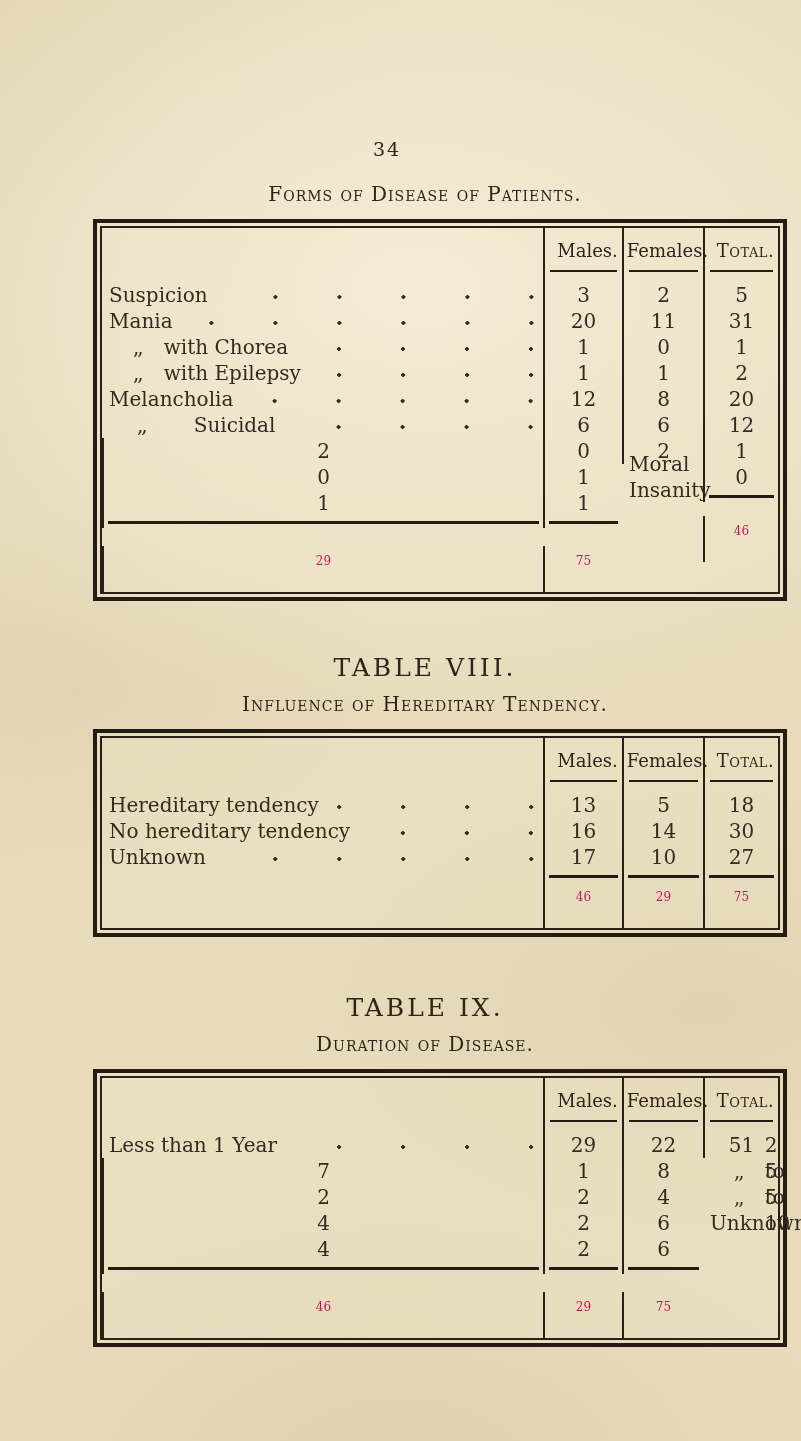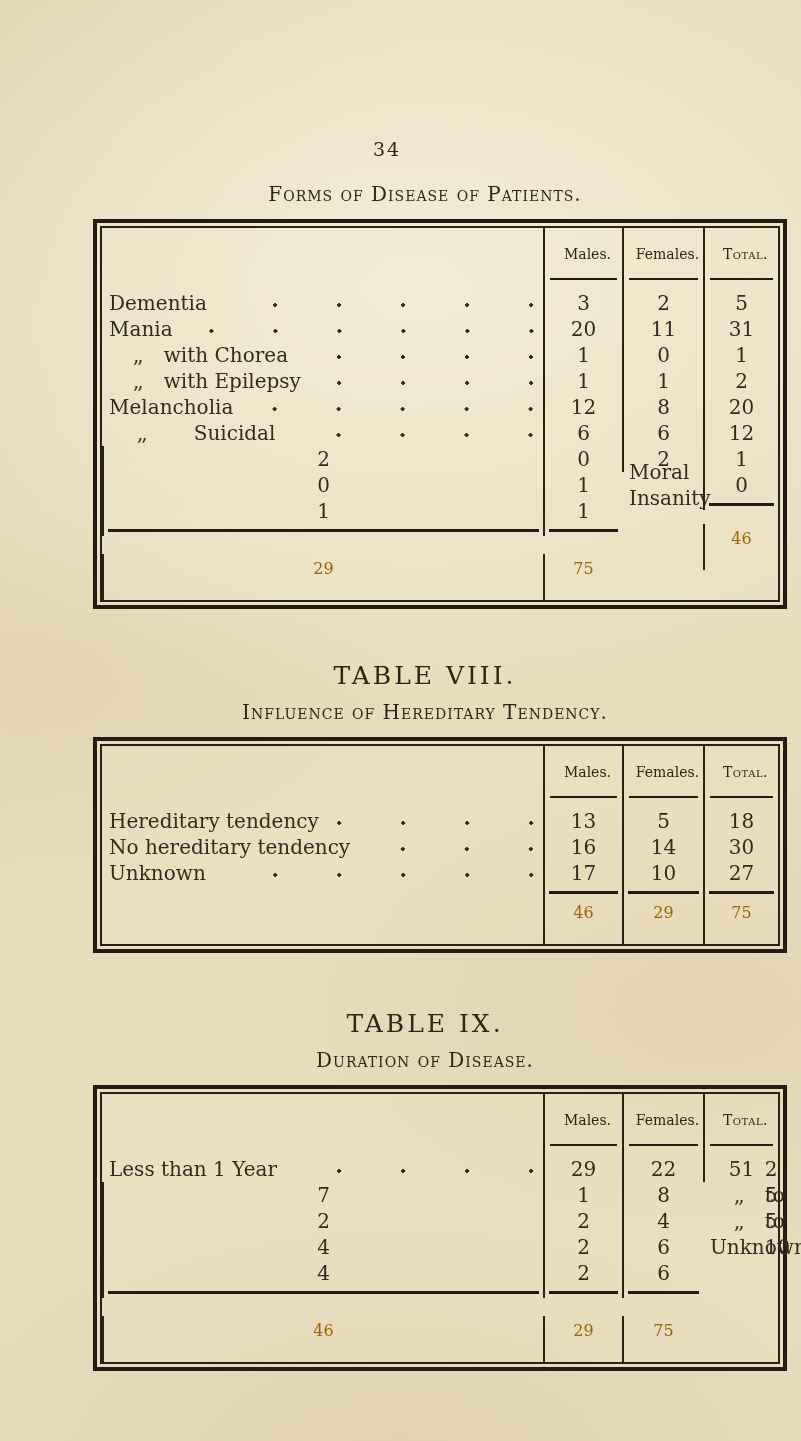--- a/index.html
+++ b/index.html
@@ -42,22 +42,22 @@
   .t-outer{
     width:694px;box-sizing:border-box;
     border:4px solid #241c12;padding:3px;
     background:rgba(240,231,205,0.25);
   }
   .t-inner{border:2px solid #2a2116;}
   .t-grid{display:grid;grid-template-columns:441px 79px 81px 75px;}
   .cell{box-sizing:border-box;position:relative;}
   .c2,.c3,.c4{border-left:2px solid #2a2116;text-align:center;}
   .head{
-    height:52px;display:flex;align-items:center;justify-content:center;
-    font-size:14px;color:#2e251a;padding-left:8px;
+    height:44px;display:flex;align-items:center;justify-content:center;
+    font-size:18px;color:#2e251a;padding-left:8px;
   }
   .head .hrule{
     position:absolute;left:5px;right:5px;bottom:0;height:2.5px;background:#241c12;
   }
   .sp{height:10px;}
   .body-cell{
     height:26px;line-height:26px;font-size:20px;color:#342a1f;
   }
   .label-cell{display:flex;align-items:center;padding-left:7px;}
   .pre{letter-spacing:-2px;white-space:pre;}
@@ -65,21 +65,21 @@
   .ind2 .pre{margin-left:28px;margin-right:48px;}
   .post{letter-spacing:-2px;margin-left:30px;}
   .leader{
     flex:1;align-self:stretch;margin-left:10px;margin-right:2px;
     background-image:radial-gradient(circle at 54px 50%, #342a1f 1.7px, rgba(0,0,0,0) 2.1px);
     background-size:64px 12px;background-repeat:repeat-x;
     background-position:right 0px bottom 5px;
   }
   .rl{height:12px;}
   .rl .trule{margin:5px 4px 0 4px;height:2.5px;background:#241c12;}
-  .tot{height:30px;line-height:30px;font-size:16px;color:#a16207;}
+  .tot{height:30px;line-height:30px;font-size:12px;color:#be185d;}
   .pad{height:16px;}
 </style>
 </head>
 <body>
 
 <div class="paper-texture"></div>
 
 <div class="page">
   <div class="page-number">34</div>
   <div id="tables-container">
@@ -99,21 +99,21 @@
               </div>
               <div class="cell head c4">
                 <span class="sc">Total.</span>
                 <div class="hrule"></div>
               </div>
               <div class="cell sp c1"></div>
               <div class="cell sp c2"></div>
               <div class="cell sp c3"></div>
               <div class="cell sp c4"></div>
               <div class="cell body-cell label-cell c1 ind0">
-                <span>Dementia</span>
+                <span>Suspicion</span>
                 <span class="leader"></span>
               </div>
               <div class="cell body-cell c2">3</div>
               <div class="cell body-cell c3">2</div>
               <div class="cell body-cell c4">5</div>
               <div class="cell body-cell label-cell c1 ind0">
                 <span>Mania</span>
                 <span class="leader"></span>
               </div>
               <div class="cell body-cell c2">20</div>

